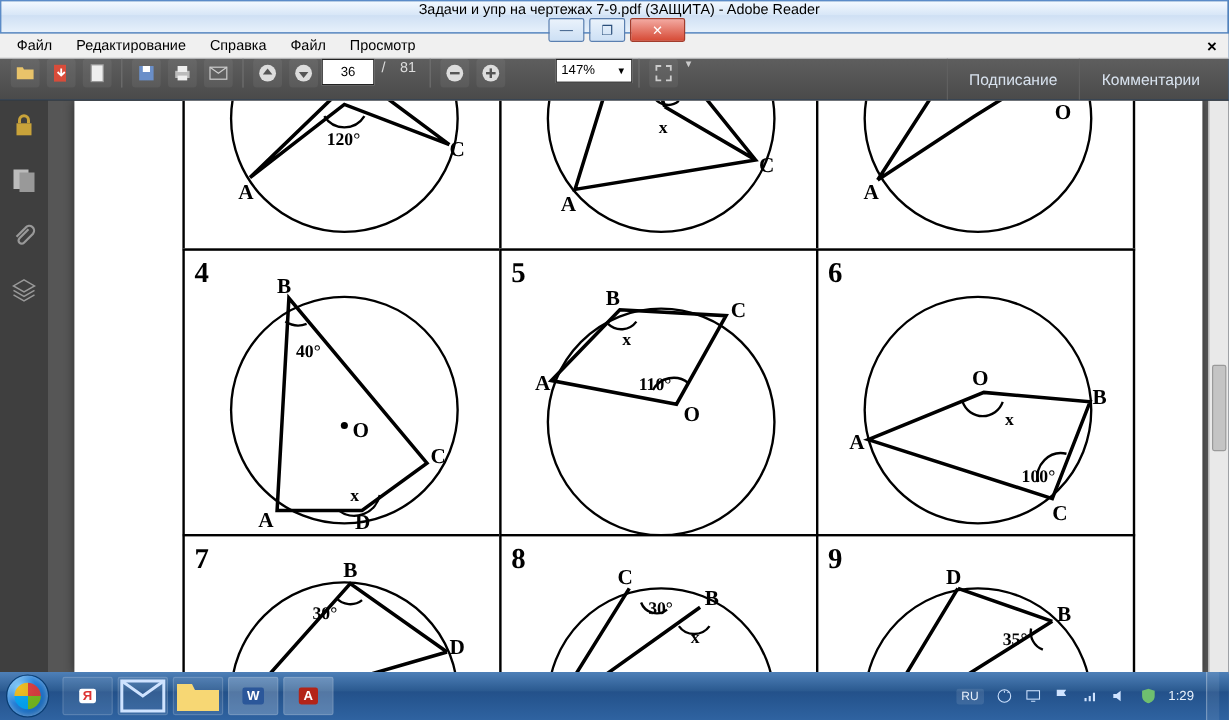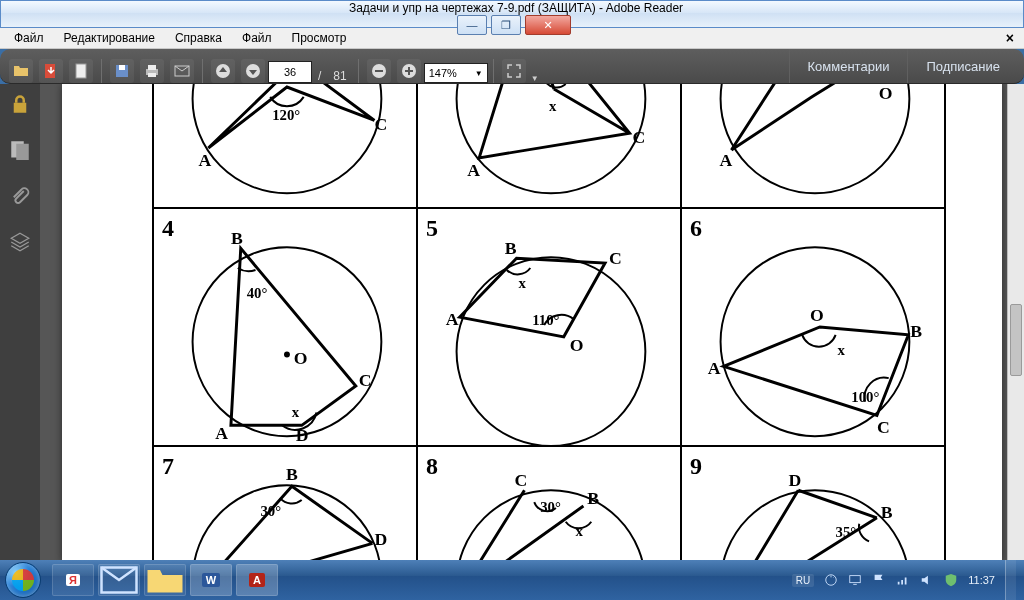--- a/index.html
+++ b/index.html
@@ -8,27 +8,27 @@
 .titlebar .app-icon{width:16px;height:16px;background:#b32418;margin-right:6px;border-radius:2px;}
 .titlebar .title-text{flex:1;color:#000;}
 .win-btns{display:flex;align-items:center;margin-right:4px;gap:4px;}
 .win-btn{width:28px;height:18px;border:1px solid #5a7fb0;background:linear-gradient(#eaf2fb,#cde0f5);border-radius:2px;display:flex;align-items:center;justify-content:center;font-size:11px;color:#2a4e7a;}
 .win-btn.close{background:linear-gradient(#f3a9a1,#d64a35);color:#fff;border-color:#a23c2c;width:44px;}
 
 .menubar{height:20px;background:#f0f0f0;display:flex;align-items:center;padding:0 4px;border-bottom:1px solid #c9c9c9;}
 .menubar span{padding:2px 10px;cursor:default;}
 .menubar .menu-close{margin-left:auto;padding:0 6px;font-weight:bold;font-size:14px;}
 
-.toolbar{height:34px;background:linear-gradient(#5e5e5e,#4a4a4a);display:flex;align-items:flex-end;padding:0 6px;color:#ddd;border-bottom:1px solid #2a2a2a;border-radius:10px;}
+.toolbar{height:34px;background:linear-gradient(#5e5e5e,#4a4a4a);display:flex;align-items:flex-start;padding:0 6px;color:#ddd;border-bottom:1px solid #2a2a2a;}
 .tbtn{width:24px;height:24px;margin:0 3px;background:rgba(255,255,255,0.06);border-radius:3px;display:flex;align-items:center;justify-content:center;font-size:13px;color:#ddd;}
 .tbtn svg{width:16px;height:16px;}
 .tsep{width:1px;height:24px;background:#6f6f6f;margin:0 5px;}
 .page-input{width:38px;height:18px;background:#fff;color:#000;text-align:center;border:1px solid #222;font-size:11px;}
 .page-tot{margin:0 6px;color:#ddd;}
-.zoom-box{height:18px;width:54px;background:#fff;color:#000;border:1px solid #222;display:flex;align-items:center;padding:0 4px;font-size:11px;justify-content:space-between;}
+.zoom-box{height:18px;width:54px;background:#fff;color:#000;border:1px solid #222;display:flex;align-items:center;padding:0 4px;font-size:11px;justify-content:space-between;margin-left:39px;}
 .tool-tabs{margin-left:auto;display:flex;align-items:stretch;height:100%;}
 .tool-tab{padding:0 18px;display:flex;align-items:center;color:#d8e2ee;border-left:1px solid #606060;font-size:13px;}
 
 .workspace{display:flex;height:478px;background:#565656;}
 .sidepanel{width:40px;background:#3f3f3f;display:flex;flex-direction:column;align-items:center;padding-top:10px;gap:26px;}
 .sidepanel .sp-icon{width:20px;height:20px;color:#a9a9a9;display:flex;align-items:center;justify-content:center;}
 .doc-area{flex:1;background:#565656;display:flex;justify-content:center;overflow:hidden;position:relative;}
 .page{background:#fff;width:940px;height:478px;position:relative;box-shadow:0 0 8px rgba(0,0,0,.5);}
 .scroll-v{position:absolute;right:0;top:0;width:16px;height:100%;background:#e9e9e9;border-left:1px solid #bcbcbc;}
 .scroll-thumb{position:absolute;left:2px;right:2px;top:220px;height:70px;background:#c4c4c4;border:1px solid #9a9a9a;border-radius:2px;}
@@ -146,22 +146,22 @@
       <span style="font-size:8px">▼</span>
     </div>
   <div class="tsep"></div>
   <div class="tbtn">
       <svg viewBox="0 0 16 16">
         <path d="M2 6V2h4M14 6V2h-4M2 10v4h4M14 10v4h-4" stroke="#ccc" fill="none" stroke-width="1.5"></path>
       </svg>
     </div>
   <div style="font-size:8px;color:#ccc;margin-left:2px">▼</div>
   <div class="tool-tabs">
+    <div class="tool-tab">Подписание</div>
     <div class="tool-tab">Комментарии</div>
-    <div class="tool-tab">Подписание</div>
   </div>
 </div>
 
 <div class="workspace">
   <div class="sidepanel">
     <div class="sp-icon">
         <svg viewBox="0 0 16 16">
           <rect x="3" y="7" width="10" height="8" fill="#c9a33a"></rect>
           <path d="M5 7V5a3 3 0 016 0v2" stroke="#c9a33a" fill="none" stroke-width="2"></path>
         </svg>
@@ -357,16 +357,16 @@
       </svg>
     <svg viewBox="0 0 16 16">
         <path d="M2 13h2v-3H2zM6 13h2V8H6zM10 13h2V5h-2z" fill="#cfe3ff"></path>
       </svg>
     <svg viewBox="0 0 16 16">
         <path d="M2 6h3l4-3v10l-4-3H2z" fill="#cfe3ff"></path>
       </svg>
     <svg viewBox="0 0 16 16">
         <path d="M8 1l6 2v5c0 4-3 6-6 7-3-1-6-3-6-7V3z" fill="#6fbf6f"></path>
       </svg>
-    <span>11:37</span>
+    <span>1:29</span>
     <div class="show-desktop"></div>
   </div>
 </div>
 
 </body></html>

